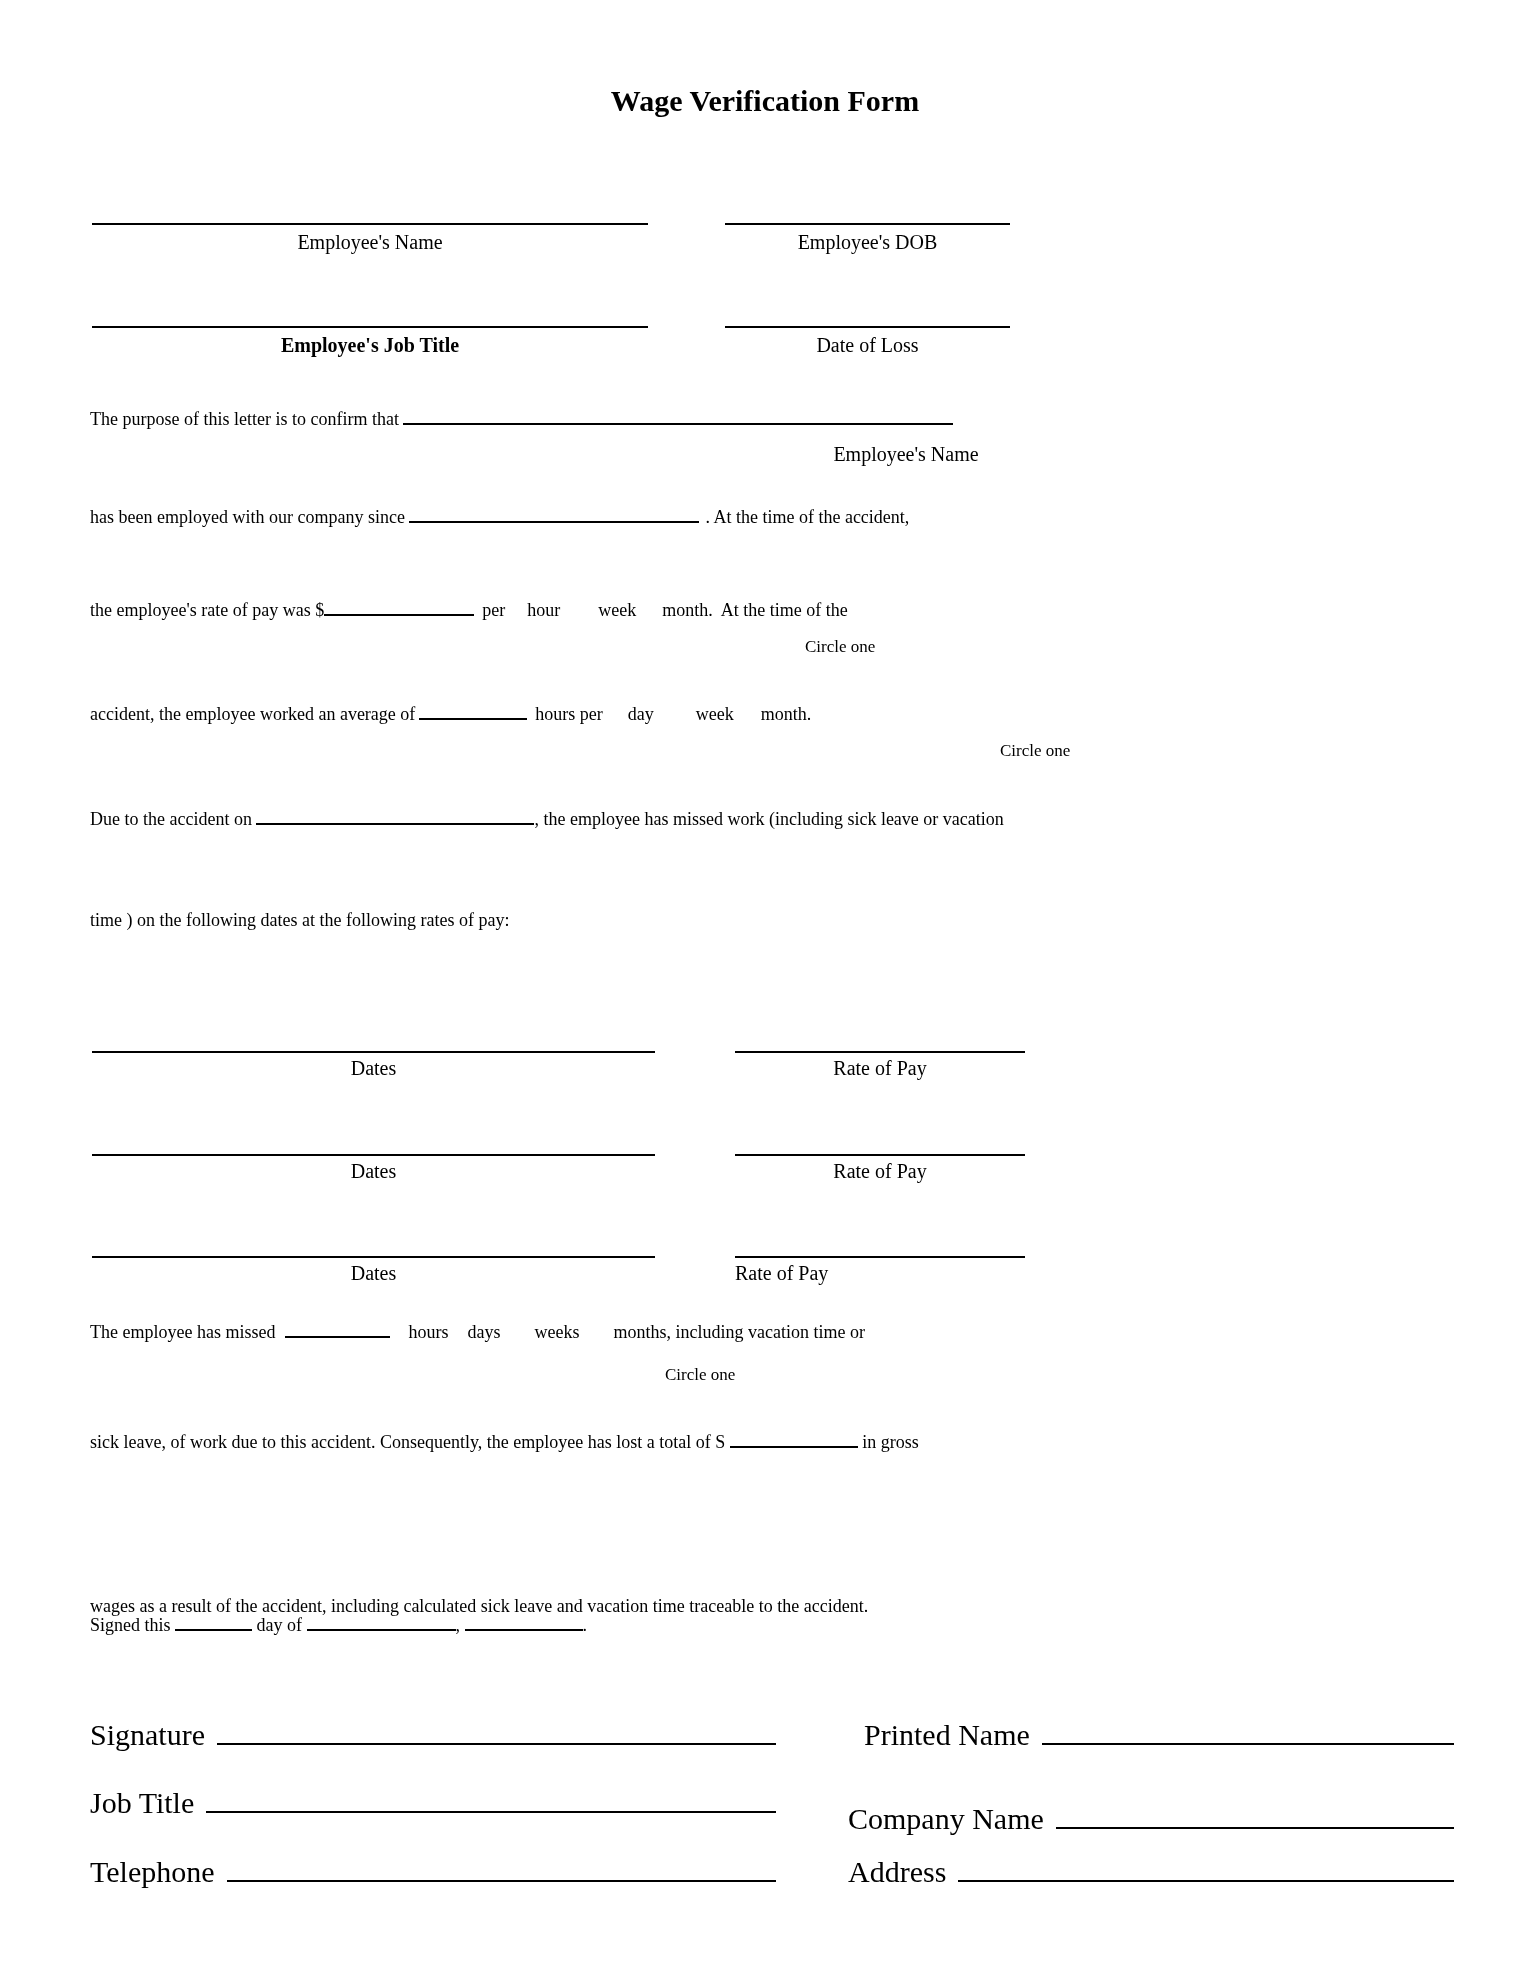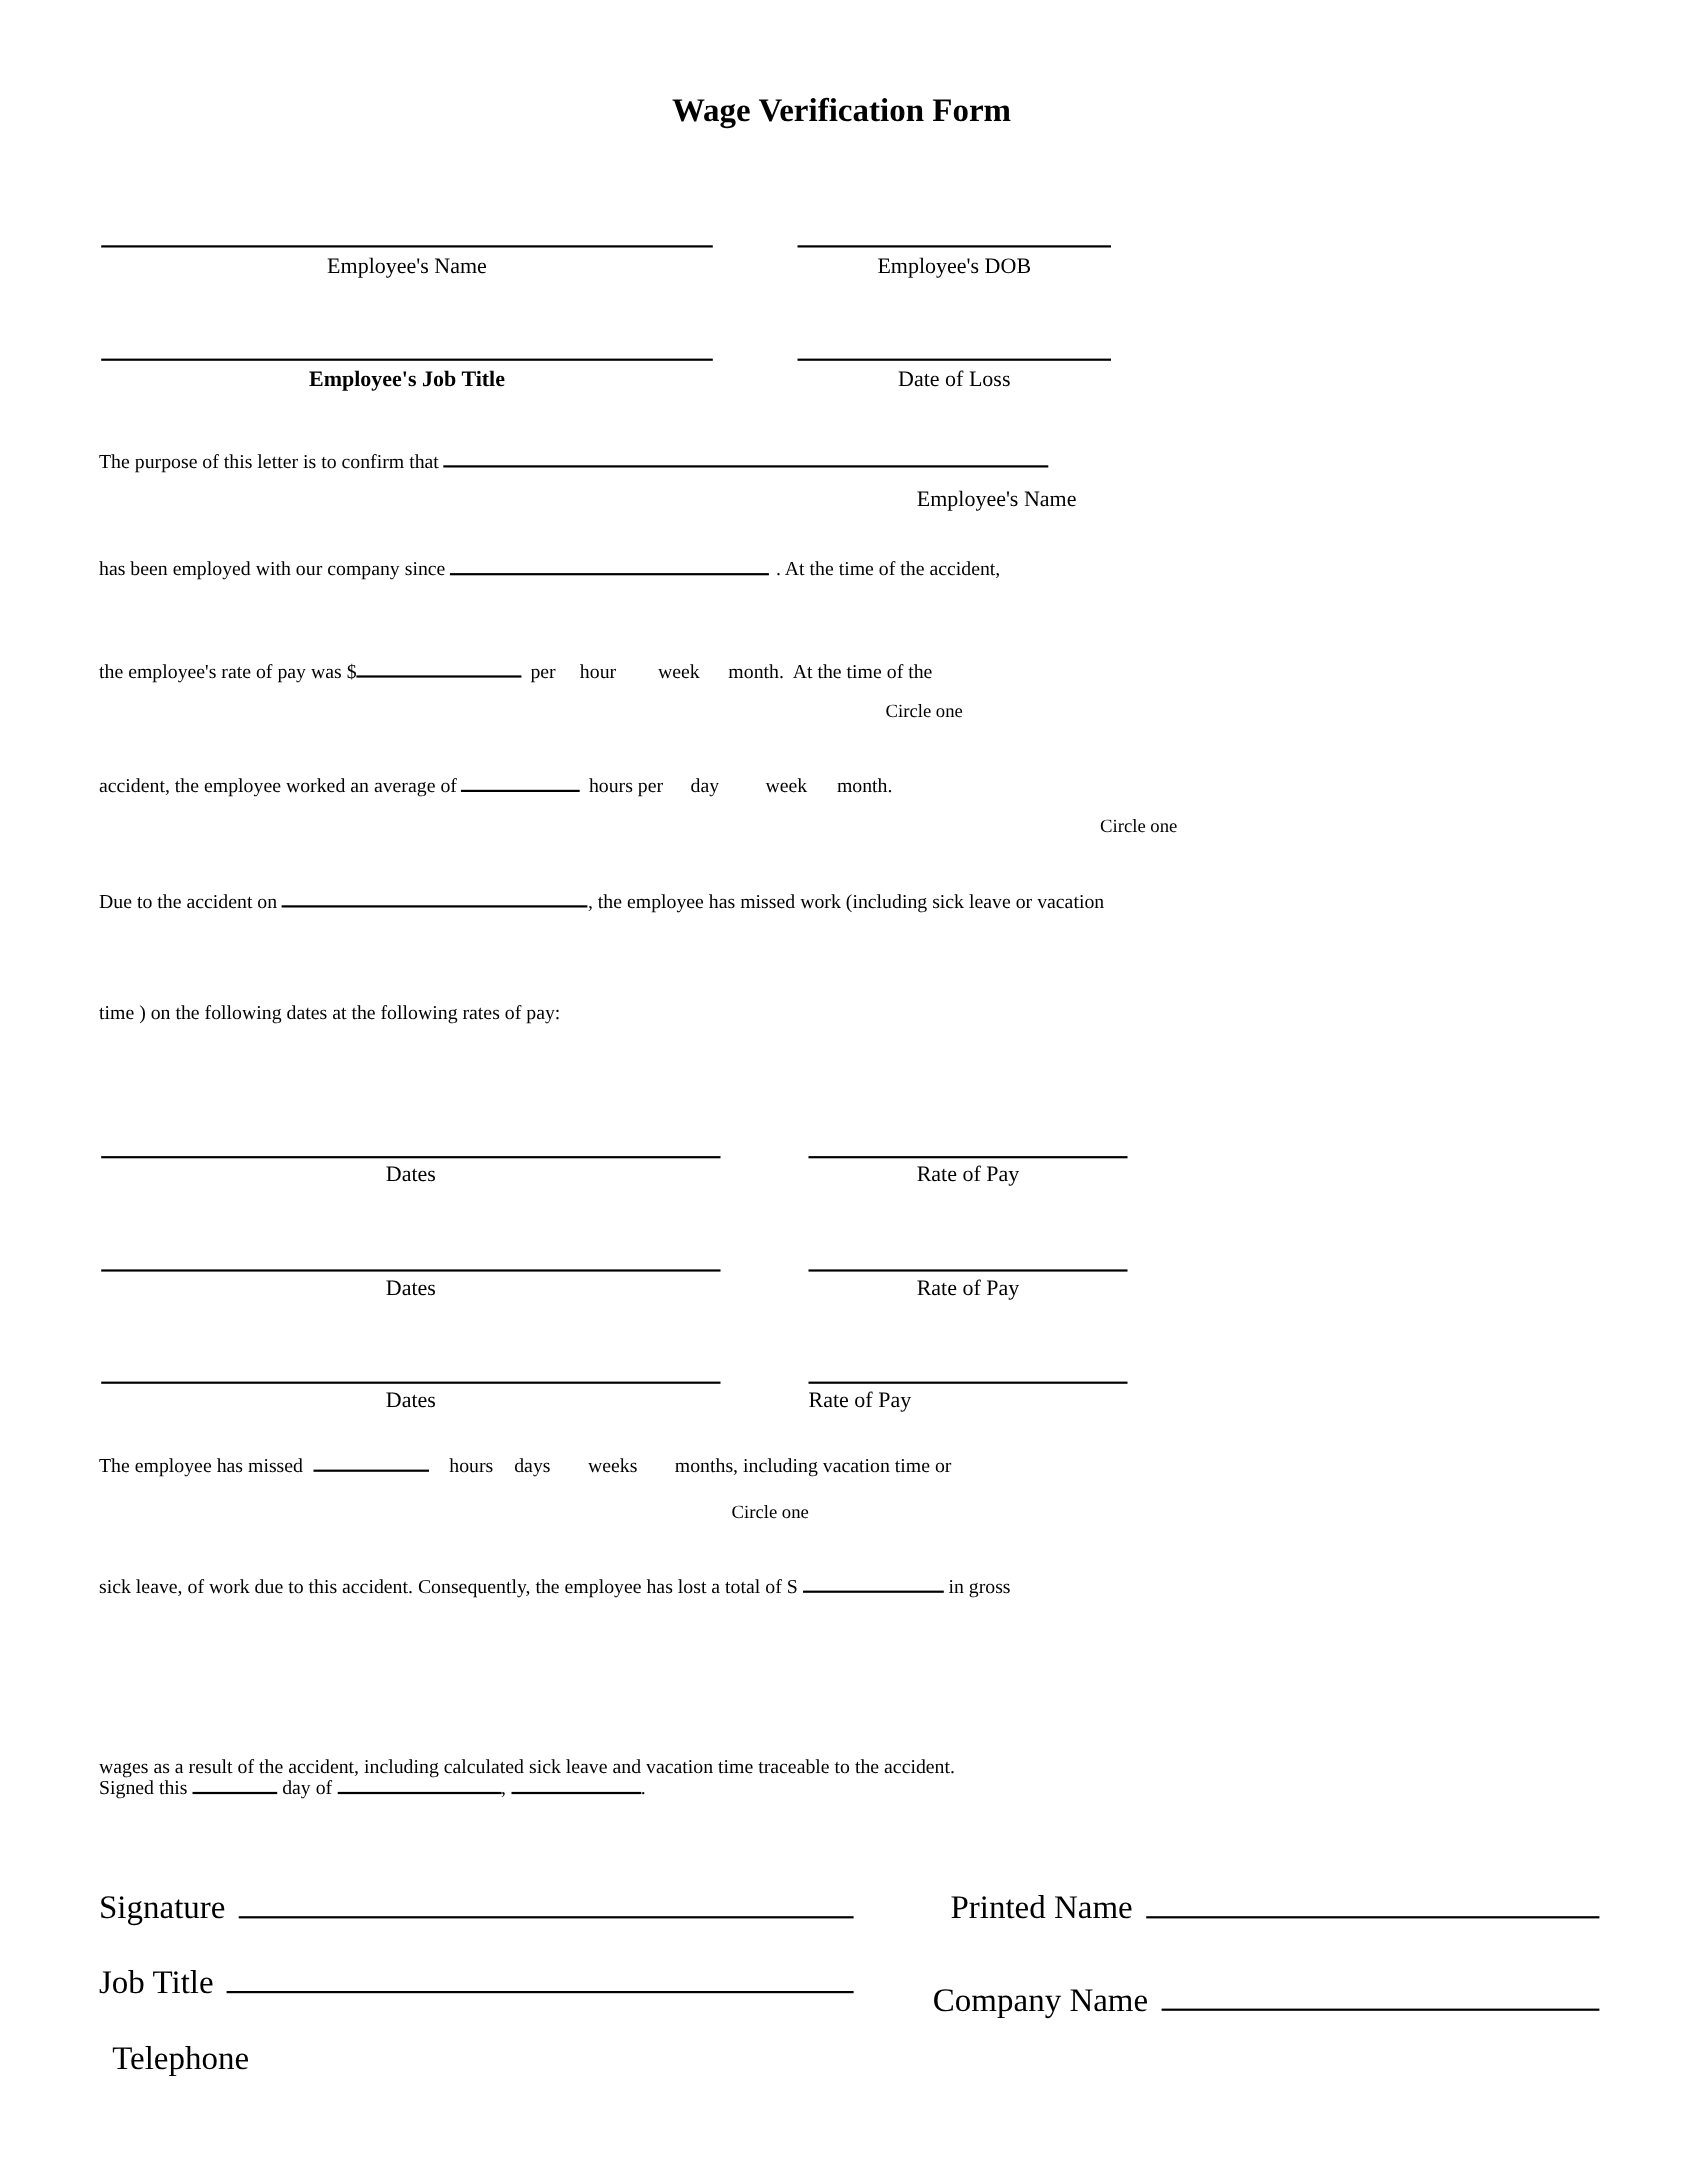--- a/index.html
+++ b/index.html
@@ -99,18 +99,22 @@
 
   <div class="abs footrow" style="left:90px;top:1786px;width:686px;">
     <span>Job Title</span>
     <span class="bl"></span>
   </div>
   <div class="abs footrow" style="left:848px;top:1786px;width:607px;margin-top:16px;">
     <span>Company Name</span>
     <span class="bl"></span>
   </div>
 
-  <div class="abs footrow" style="left:90px;top:1855px;width:686px;flex-direction:column;">
+  <div class="abs footrow" style="left:90px;top:1855px;width:686px;">
     <span>Telephone</span>
+    <span class="bl"></span>
+  </div>
+  <div class="abs footrow" style="left:848px;top:1855px;width:607px;">
+    <span>Address</span>
     <span class="bl"></span>
   </div>
 
 </div>
 
 </body></html>

